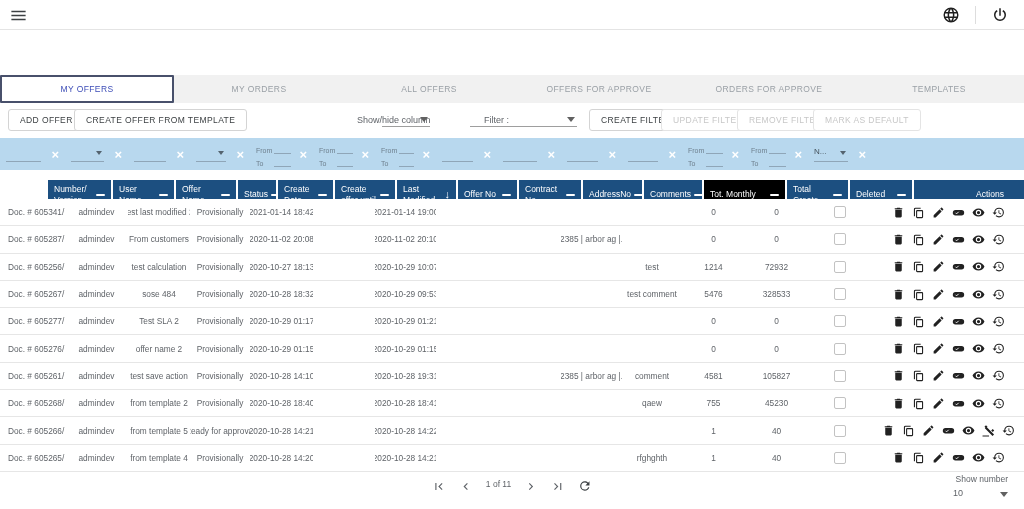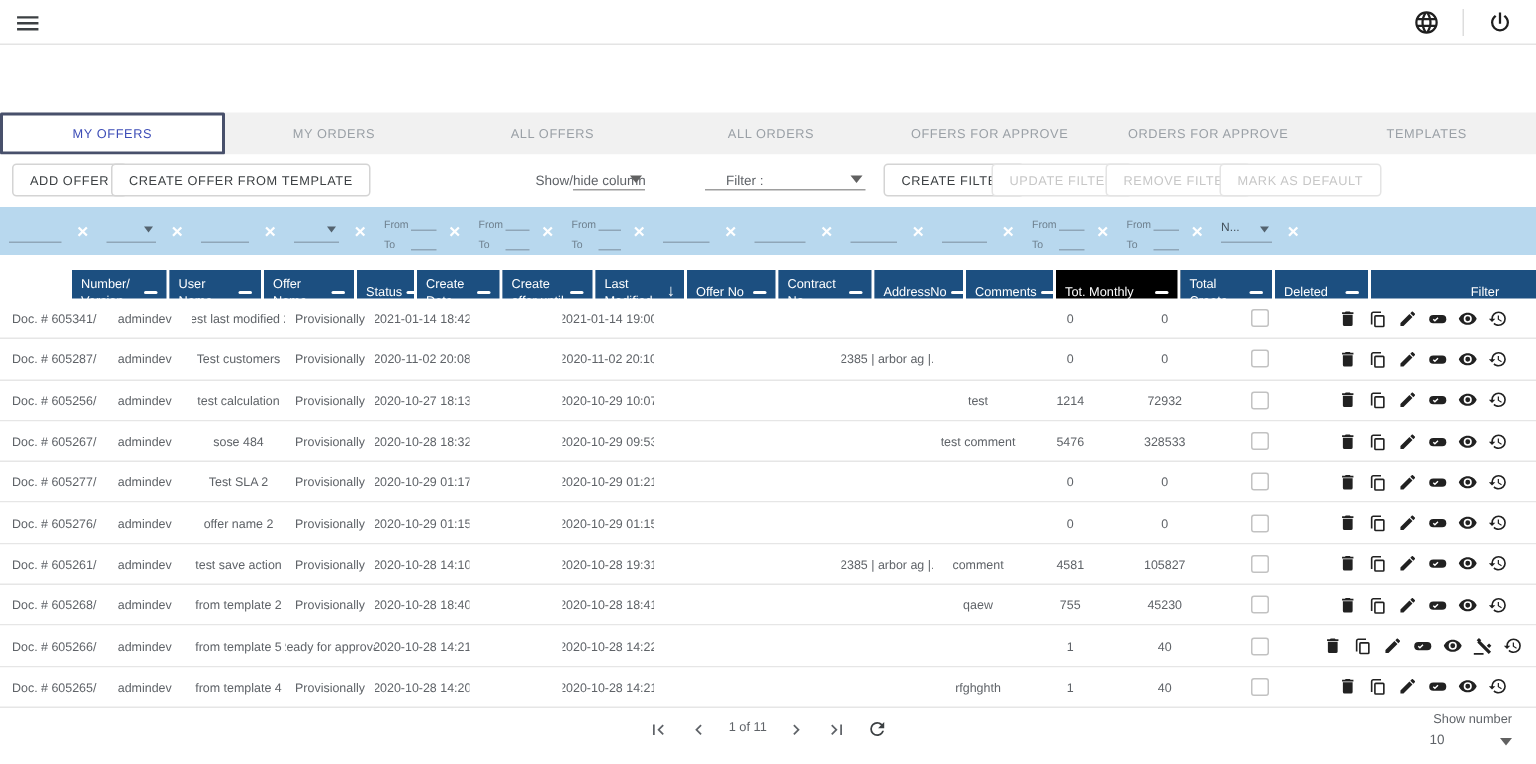--- a/index.html
+++ b/index.html
@@ -83,21 +83,20 @@
           <path d="M16.56,5.44L15.11,6.89C16.84,7.94 18,9.83 18,12A6,6 0 0,1 12,18A6,6 0 0,1 6,12C6,9.83 7.16,7.94 8.88,6.88L7.44,5.44C5.36,6.88 4,9.28 4,12A8,8 0 0,0 12,20A8,8 0 0,0 20,12C20,9.28 18.64,6.88 16.56,5.44M13,3H11V13H13V3Z" fill="#1f1f1f"></path>
         </svg>
       </div>
   </div>
 </div>
 
 <div class="tabbar" id="tabbar">
     <div class="tab active">MY OFFERS</div>
     <div class="tab">MY ORDERS</div>
     <div class="tab">ALL OFFERS</div>
-    <div class="tab">ALL ORDERS</div>
     <div class="tab">OFFERS FOR APPROVE</div>
     <div class="tab">ORDERS FOR APPROVE</div>
     <div class="tab">TEMPLATES</div>
   </div>
 
 <div class="toolbar">
   <div class="btn" style="left:8px;">ADD OFFER</div>
   <div class="btn" style="left:74px;">CREATE OFFER FROM TEMPLATE</div>
   <div class="tool-label" style="left:317px;">Show/hide column</div>
   <div class="u-select" style="left:382px; width:48px;">
@@ -272,21 +271,21 @@
     </div>
     <div class="hcell" style="width: 63px; background: rgb(28, 79, 128); border-right: 2px solid rgb(255, 255, 255);">
       <span>Total Create</span>
       <span class="sort-dash"></span>
     </div>
     <div class="hcell" style="width: 64px; background: rgb(28, 79, 128); border-right: 2px solid rgb(255, 255, 255); align-items: center;">
       <span>Deleted</span>
       <span class="sort-dash"></span>
     </div>
     <div class="hcell center" style="width: 152px; background: rgb(28, 79, 128);">
-      <span>Filter</span>
+      <span>Actions</span>
     </div>
   </div>
 <div class="tbody" id="tbody">
     <div class="trow">
       <div class="cell left" style="width: 65px;">Doc. # 605341/ 3</div>
       <div class="cell" style="width: 63px;">admindev</div>
       <div class="cell" style="width: 62px;">test last modified 2</div>
       <div class="cell" style="width: 60px;">Provisionally</div>
       <div class="cell" style="width: 63px;">2021-01-14 18:42</div>
       <div class="cell" style="width: 62px;"></div>
@@ -331,21 +330,21 @@
         <span class="act">
           <svg width="13" height="13" viewBox="0 0 24 24">
             <path d="M13.5,8H12V13L16.28,15.54L17,14.33L13.5,12.25V8M13,3A9,9 0 0,0 4,12H1L4.96,16.03L9,12H6A7,7 0 0,1 13,5A7,7 0 0,1 20,12A7,7 0 0,1 13,19C11.07,19 9.32,18.21 8.06,16.94L6.64,18.36C8.27,20 10.5,21 13,21A9,9 0 0,0 22,12A9,9 0 0,0 13,3" fill="#212121"></path>
           </svg>
         </span>
       </div>
     </div>
     <div class="trow">
       <div class="cell left" style="width: 65px;">Doc. # 605287/ 3</div>
       <div class="cell" style="width: 63px;">admindev</div>
-      <div class="cell" style="width: 62px;">Test customers</div>
+      <div class="cell" style="width: 62px;">From customers</div>
       <div class="cell" style="width: 60px;">Provisionally</div>
       <div class="cell" style="width: 63px;">2020-11-02 20:08</div>
       <div class="cell" style="width: 62px;"></div>
       <div class="cell" style="width: 61px;">2020-11-02 20:10</div>
       <div class="cell" style="width: 61px;"></div>
       <div class="cell" style="width: 64px;"></div>
       <div class="cell" style="width: 61px;">12385 | arbor ag |...</div>
       <div class="cell" style="width: 60px;"></div>
       <div class="cell" style="width: 63px;">0</div>
       <div class="cell" style="width: 63px;">0</div>

